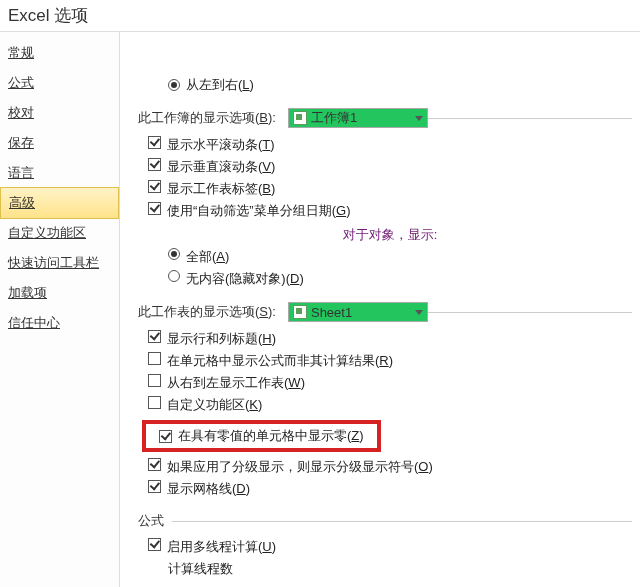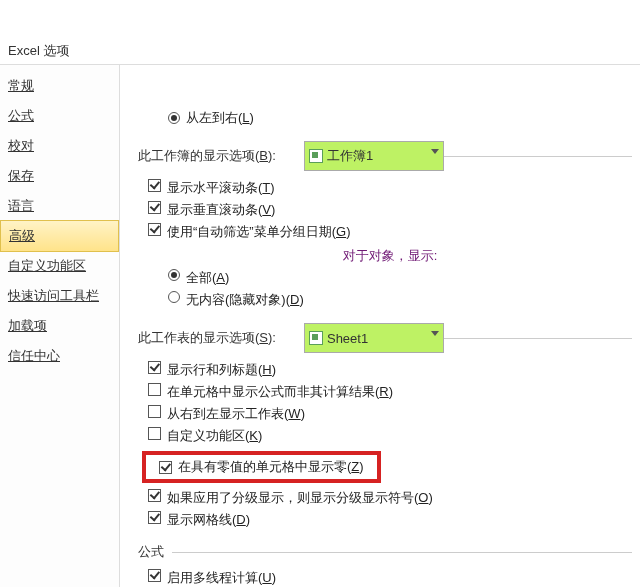--- a/index.html
+++ b/index.html
@@ -1,28 +1,28 @@
 <!DOCTYPE html>
 <html><head>
 <meta charset="utf-8">
 <style>
   * { box-sizing: border-box; margin: 0; padding: 0; font-family: "Microsoft YaHei", "SimSun", Arial, sans-serif; font-size: 13px; }
   body { background: #fff; width: 640px; height: 587px; overflow: hidden; }
   .window { width: 640px; height: 587px; display: flex; flex-direction: column; }
-  .titlebar { padding: 4px 8px; color: #333; font-size: 13px; margin-top: 38px; }
+  .titlebar { padding: 4px 8px; color: #333; font-size: 17px; }
   .content { display: flex; flex: 1; border-top: 1px solid #ddd; overflow: hidden; }
   .sidebar { width: 120px; background: #fdfdfd; border-right: 1px solid #ddd; padding-top: 6px; }
   .sidebar-item { padding: 6px 8px; color: #333; cursor: pointer; text-decoration: underline; }
   .sidebar-item.selected { background: linear-gradient(#fff3c6,#ffe38a); border: 1px solid #e0c04d; border-left:1px solid #e0c04d; border-right:1px solid #e0c04d; margin:-1px 0; }
   .main { flex: 1; padding: 8px 8px 0 18px; overflow: hidden; position: relative; }
   .section-header { display:flex; align-items:center; margin: 14px 0 8px 0; color:#333; }
   .section-title { font-weight: normal; margin-right: 8px; white-space: nowrap; }
   .section-line { flex:1; height:1px; background:#ccc; }
   .section-title-only { margin: 14px 0 8px 0; color:#333; display:flex; align-items:center;}
-  .dropdown { display:inline-flex; align-items:center; border:1px solid #aaa; height:30px; padding:0 4px; margin-left:20px; background:#bef264; min-width:140px; position:relative;}
+  .dropdown { display:inline-flex; align-items:center; border:1px solid #aaa; height:20px; padding:0 4px; margin-left:4px; background:#22c55e; min-width:140px; position:relative;}
   .dropdown .icon-xls { width:14px; height:14px; margin-right:4px; background:#fff; border:1px solid #5a9e5a; position:relative;}
   .dropdown .icon-xls::after{content:"";position:absolute;left:2px;top:2px;width:6px;height:6px;background:#5a9e5a;}
   .dropdown .chev { position:absolute; right:4px; top:7px; width:0;height:0;border-left:4px solid transparent;border-right:4px solid transparent;border-top:5px solid #555;}
   .opt-row { display:flex; align-items:flex-start; margin: 4px 0 4px 10px; }
   .opt-row.indent { margin-left: 30px; }
   .chk { width:13px; height:13px; border:1px solid #555; margin-right:6px; display:inline-flex; align-items:center; justify-content:center; flex:0 0 13px;}
   .chk.checked::after{content:"";display:block;width:4px;height:7px;border:solid #333;border-width:0 2px 2px 0;transform:rotate(40deg) translate(-1px,-1px);}
   .radio { width:12px;height:12px;border:1px solid #555;border-radius:50%;margin-right:6px;display:inline-flex;align-items:center;justify-content:center;flex:0 0 12px;}
   .radio.checked::after{content:"";width:6px;height:6px;background:#333;border-radius:50%;}
   .label { color:#222; }
@@ -70,20 +70,24 @@
         <span class="section-line"></span>
       </div>
 
       <div class="opt-row">
           <span class="chk checked"></span>
           <span class="label"><span>显示水平滚动条(</span><span class="hotkey">T</span><span>)</span></span>
         </div>
       <div class="opt-row">
           <span class="chk checked"></span>
           <span class="label"><span>显示垂直滚动条(</span><span class="hotkey">V</span><span>)</span></span>
+        </div>
+      <div class="opt-row">
+          <span class="chk checked"></span>
+          <span class="label"><span>显示工作表标签(</span><span class="hotkey">B</span><span>)</span></span>
         </div>
       <div class="opt-row">
           <span class="chk checked"></span>
           <span class="label"><span>使用“自动筛选”菜单分组日期(</span><span class="hotkey">G</span><span>)</span></span>
         </div>
       <div class="static">对于对象，显示:</div>
       <div class="opt-row indent">
           <span class="radio checked"></span>
           <span class="label"><span>全部(</span><span class="hotkey">A</span><span>)</span></span>
         </div>

